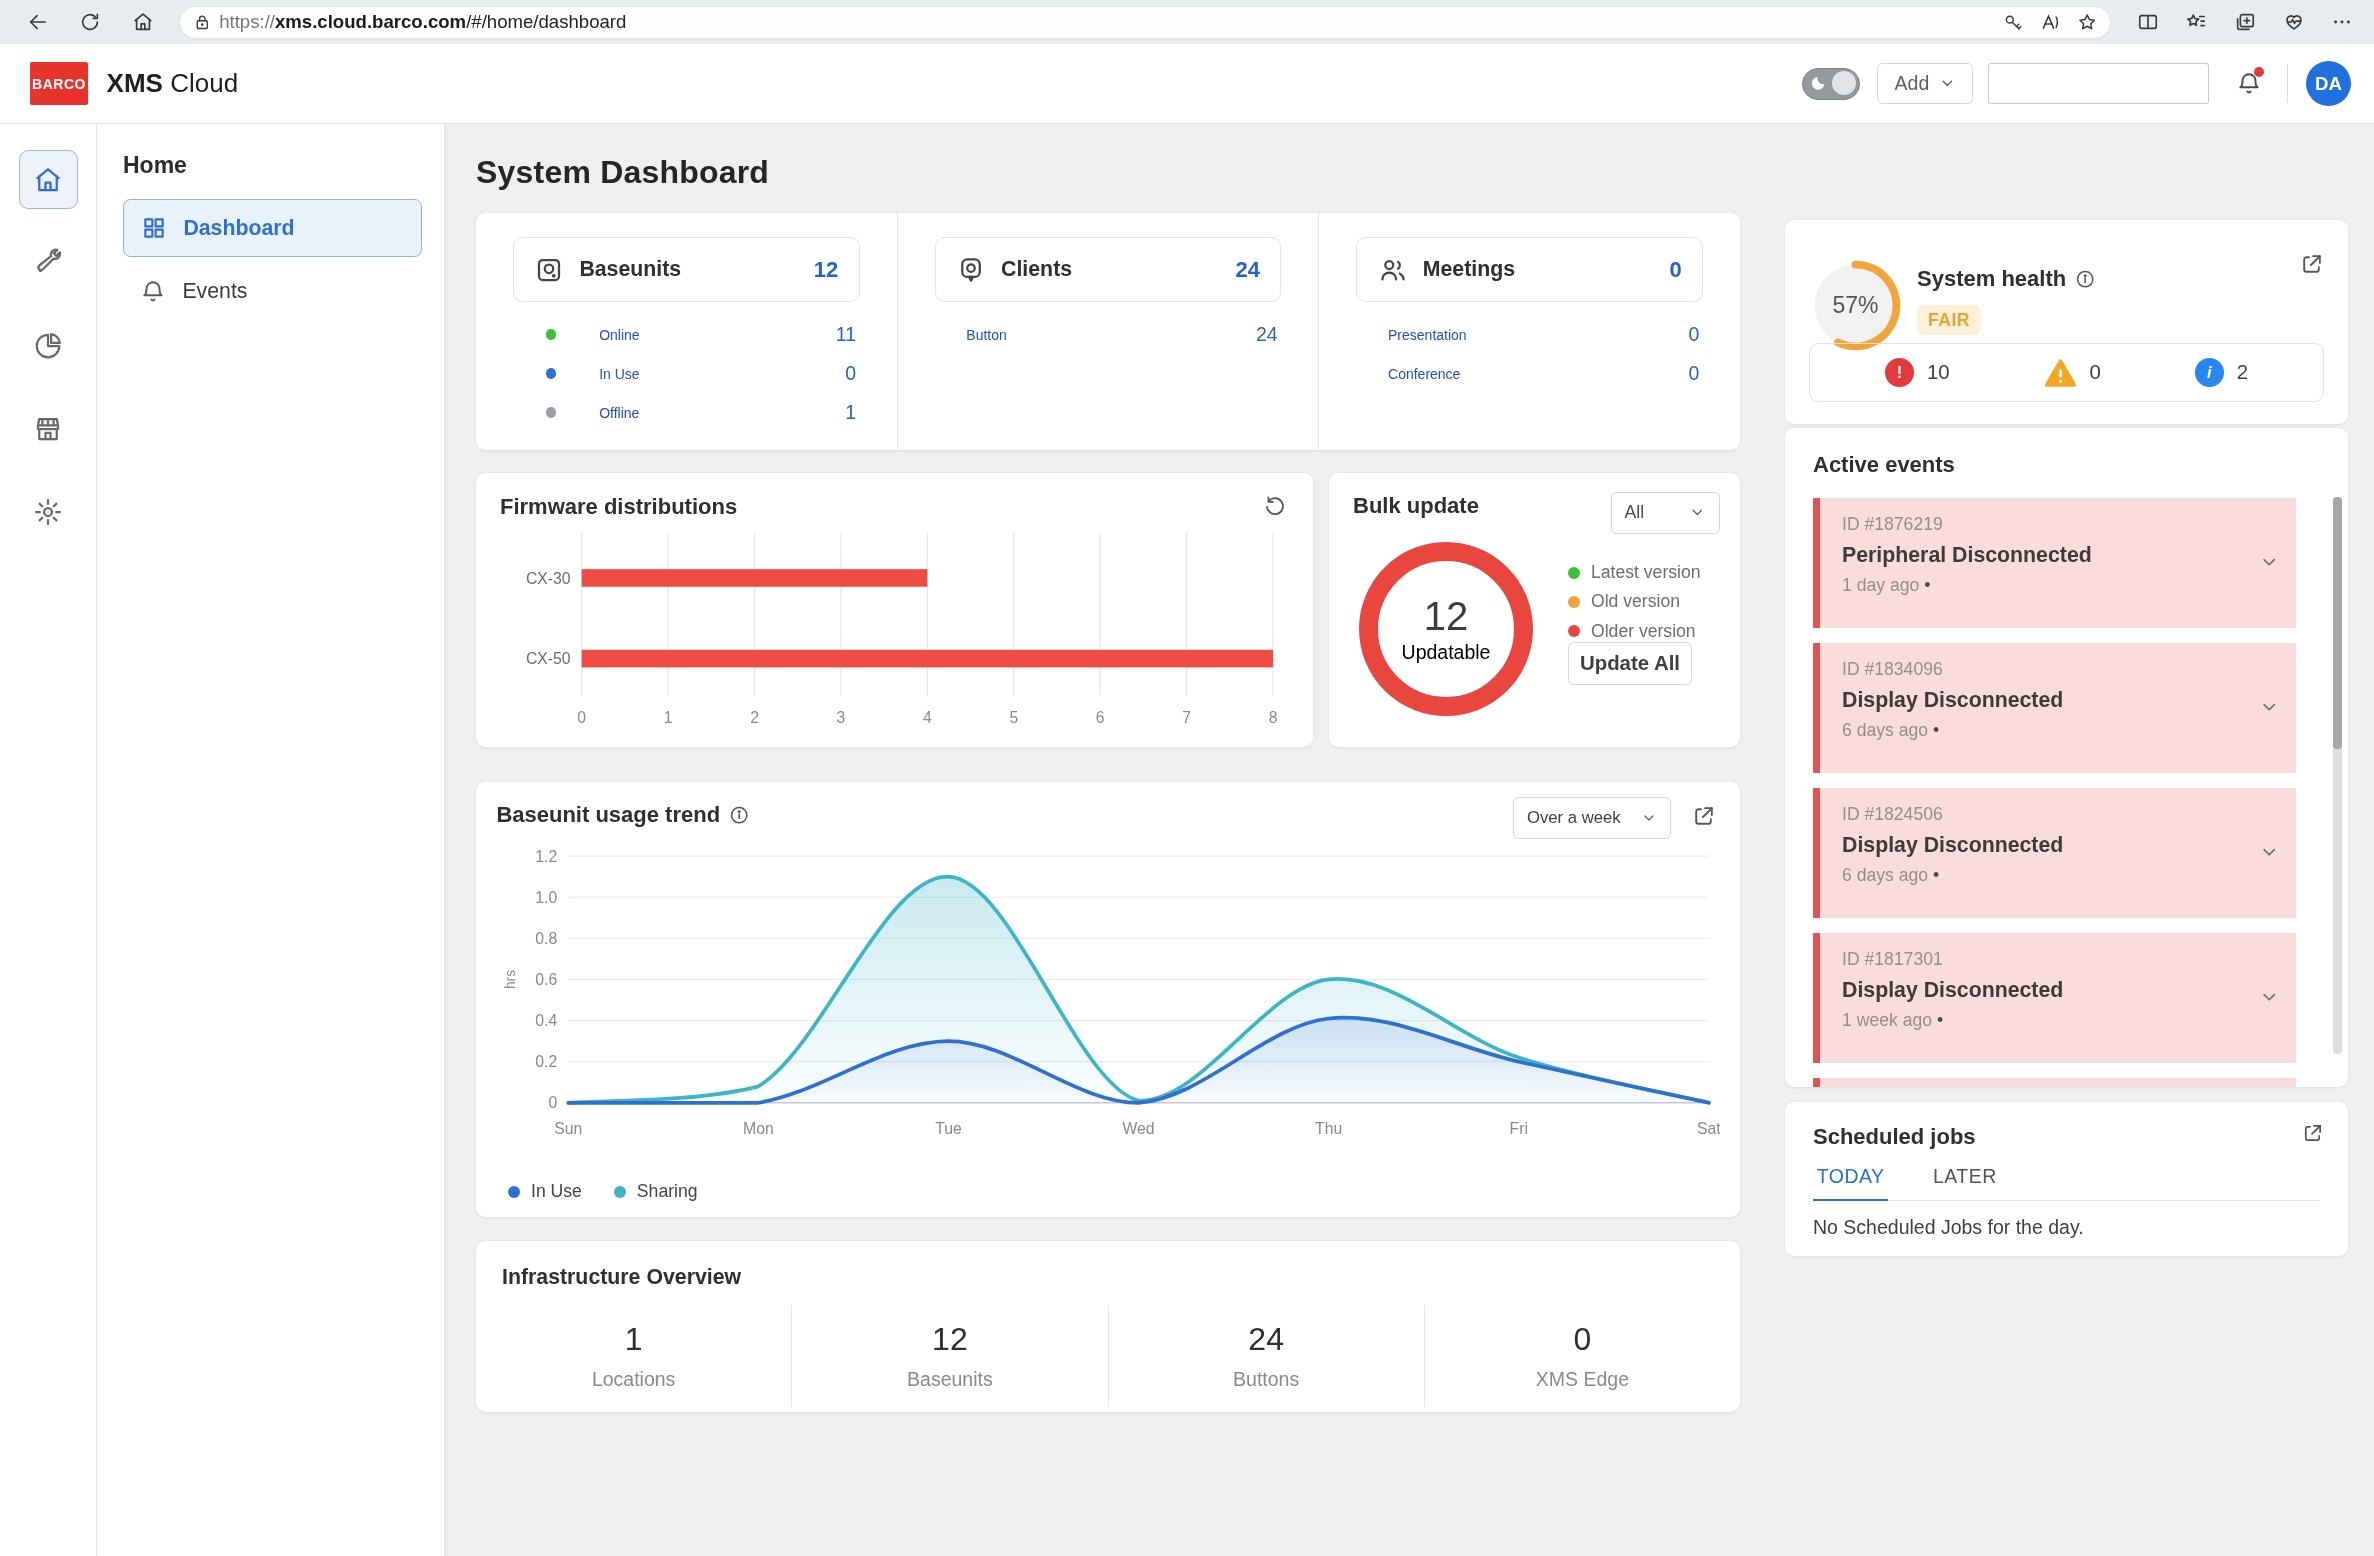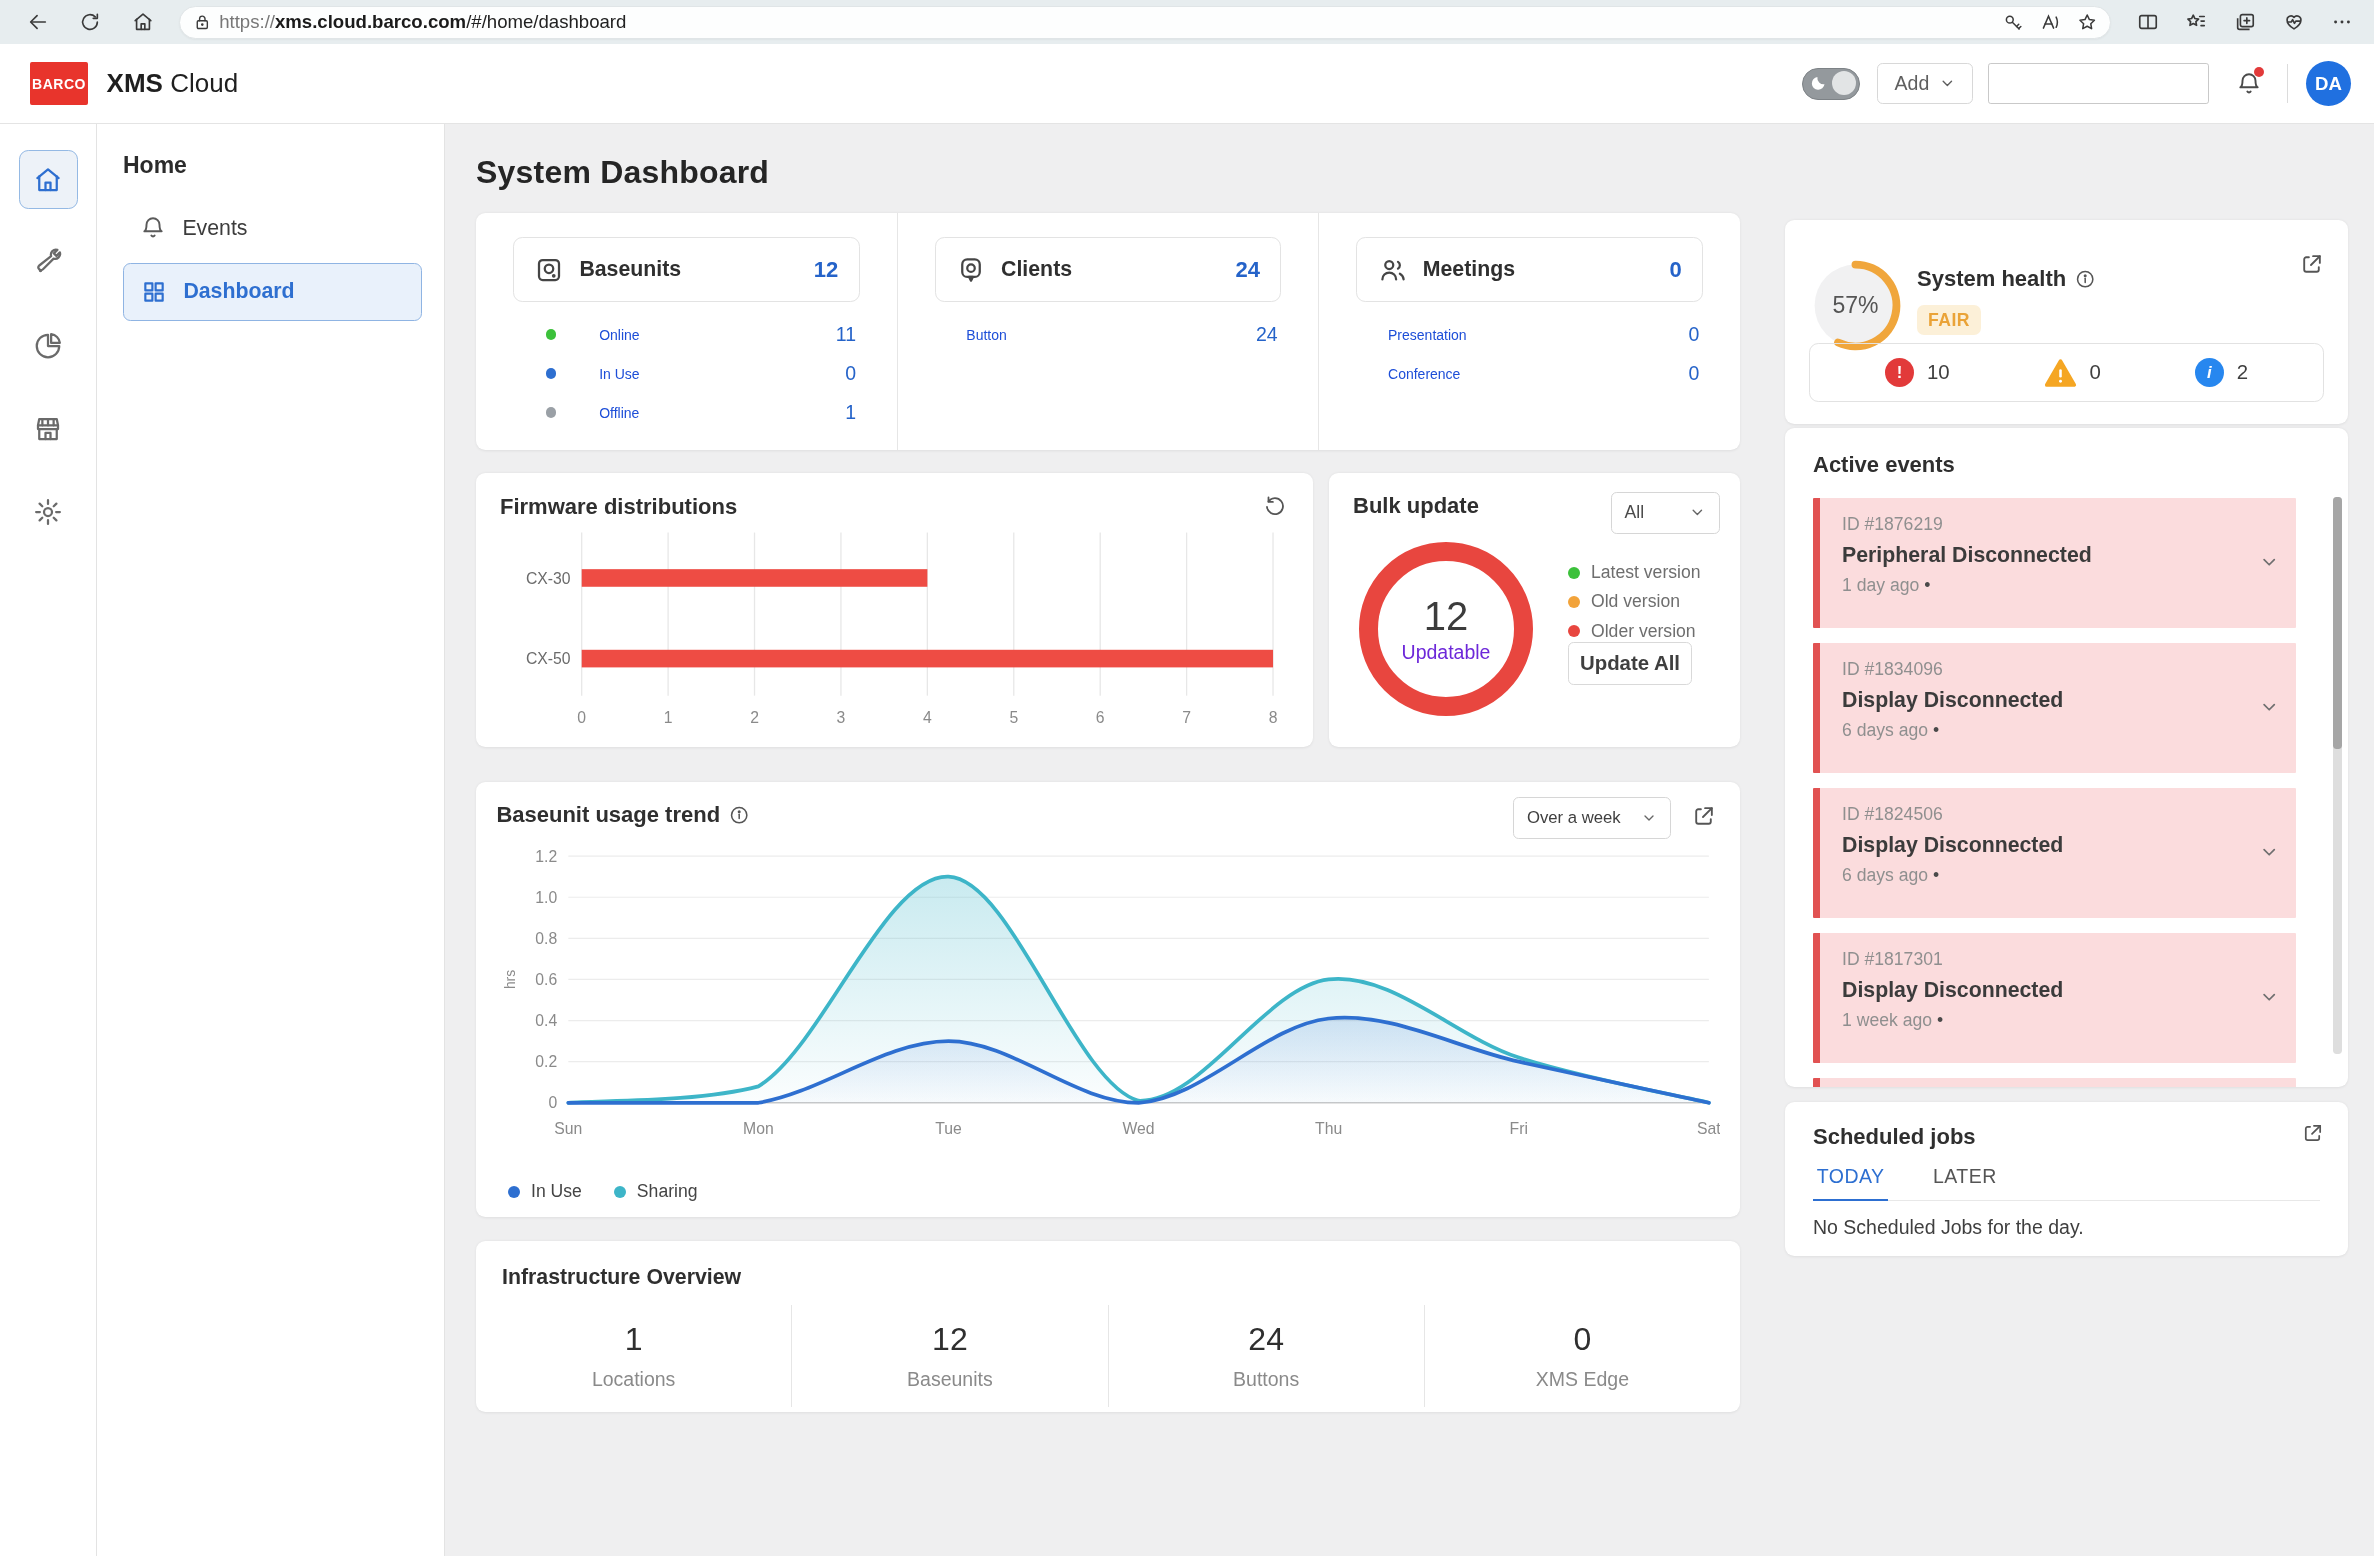--- a/index.html
+++ b/index.html
@@ -75,21 +75,21 @@
   .card-title-row { display:flex; align-items:center; }
   .card-title { font-size:22px; font-weight:bold; color:#2f2f2f; }
   .icon-btn { margin-left:auto; color:#555; width:28px; height:28px; display:flex; align-items:center; justify-content:center; }
   .icon-btn svg { width:24px; height:24px; }
 
   .bulk-card { flex:1; height:274px; position:relative; padding:20.4px 24px; }
   .bulk-filter { position:absolute; top:18.6px; right:20.4px; width:109px; height:42px; border:0.9px solid #d6d6d6; border-radius:5.6px; background:#fff; display:flex; align-items:center; padding:0 13px; font-size:17.6px; color:#4a4a4a; }
   .bulk-filter svg { margin-left:auto; width:16.7px; height:16.7px; color:#666; }
   .bulk-ring { position:absolute; left:30px; top:69px; width:174px; height:174px; border-radius:50%; display:flex; flex-direction:column; align-items:center; justify-content:center; }
   .bulk-ring .big { font-size:40px; color:#3c3c3c; }
-  .bulk-ring .sub { font-size:19.5px; color:#6d28d9; margin-top:1.9px; }
+  .bulk-ring .sub { font-size:19.5px; color:#000000; margin-top:1.9px; }
   .bulk-legend { position:absolute; left:239px; top:89px; }
   .bl-row { display:flex; align-items:center; margin-bottom:8.3px; }
   .bl-row .dot { width:12px; height:12px; border-radius:50%; margin-right:11px; }
   .bl-row .t { font-size:17.6px; color:#6e6e6e; }
   .update-all-btn { position:absolute; left:239px; top:169px; width:124px; height:43px; background:#fff; border:0.9px solid #d9d9d9; border-radius:5.6px; font-size:20.4px; font-weight:bold; color:#3f3f3f; display:flex; align-items:center; justify-content:center; }
 
   
   .usage-card { margin-top:35px; height:435px; padding:20.4px 18.6px 0 20.4px; position:relative; }
   .usage-title-row { display:flex; align-items:center; }
   .info-i { margin-left:9.3px; color:#555; display:flex; }
@@ -311,35 +311,35 @@
       <div class="rail-btn">
         <svg viewBox="0 0 24 24" fill="none" stroke="currentColor" stroke-width="1.8" stroke-linecap="round" stroke-linejoin="round">
             <circle cx="12" cy="12" r="3.2"></circle>
             <path d="M12 2.5v3M12 18.5v3M2.5 12h3M18.5 12h3M5.3 5.3l2.1 2.1M16.6 16.6l2.1 2.1M5.3 18.7l2.1-2.1M16.6 7.4l2.1-2.1"></path>
           </svg>
       </div>
     </div>
 
     <div class="sidenav">
       <div class="sidenav-heading">Home</div>
-      <div class="nav-item">
-        <svg viewBox="0 0 24 24" fill="none" stroke="currentColor" stroke-width="1.8" stroke-linecap="round" stroke-linejoin="round">
-            <path d="M18 9a6 6 0 1 0-12 0c0 5-2 6-2 6h16s-2-1-2-6"></path>
-            <path d="M10.5 19a1.8 1.8 0 0 0 3 0"></path>
-          </svg>
-        <span>Events</span>
-      </div>
       <div class="nav-item active">
         <svg viewBox="0 0 24 24" fill="none" stroke="currentColor" stroke-width="2" stroke-linejoin="round">
             <rect x="4" y="4" width="6.5" height="6.5"></rect>
             <rect x="13.5" y="4" width="6.5" height="6.5"></rect>
             <rect x="4" y="13.5" width="6.5" height="6.5"></rect>
             <rect x="13.5" y="13.5" width="6.5" height="6.5"></rect>
           </svg>
         <span>Dashboard</span>
+      </div>
+      <div class="nav-item">
+        <svg viewBox="0 0 24 24" fill="none" stroke="currentColor" stroke-width="1.8" stroke-linecap="round" stroke-linejoin="round">
+            <path d="M18 9a6 6 0 1 0-12 0c0 5-2 6-2 6h16s-2-1-2-6"></path>
+            <path d="M10.5 19a1.8 1.8 0 0 0 3 0"></path>
+          </svg>
+        <span>Events</span>
       </div>
     </div>
 
     <div class="main-wrap">
 
       <div class="main">
         <div class="page-title">System Dashboard</div>
 
         <div class="card stats-panel">
           <div class="stat-section">

